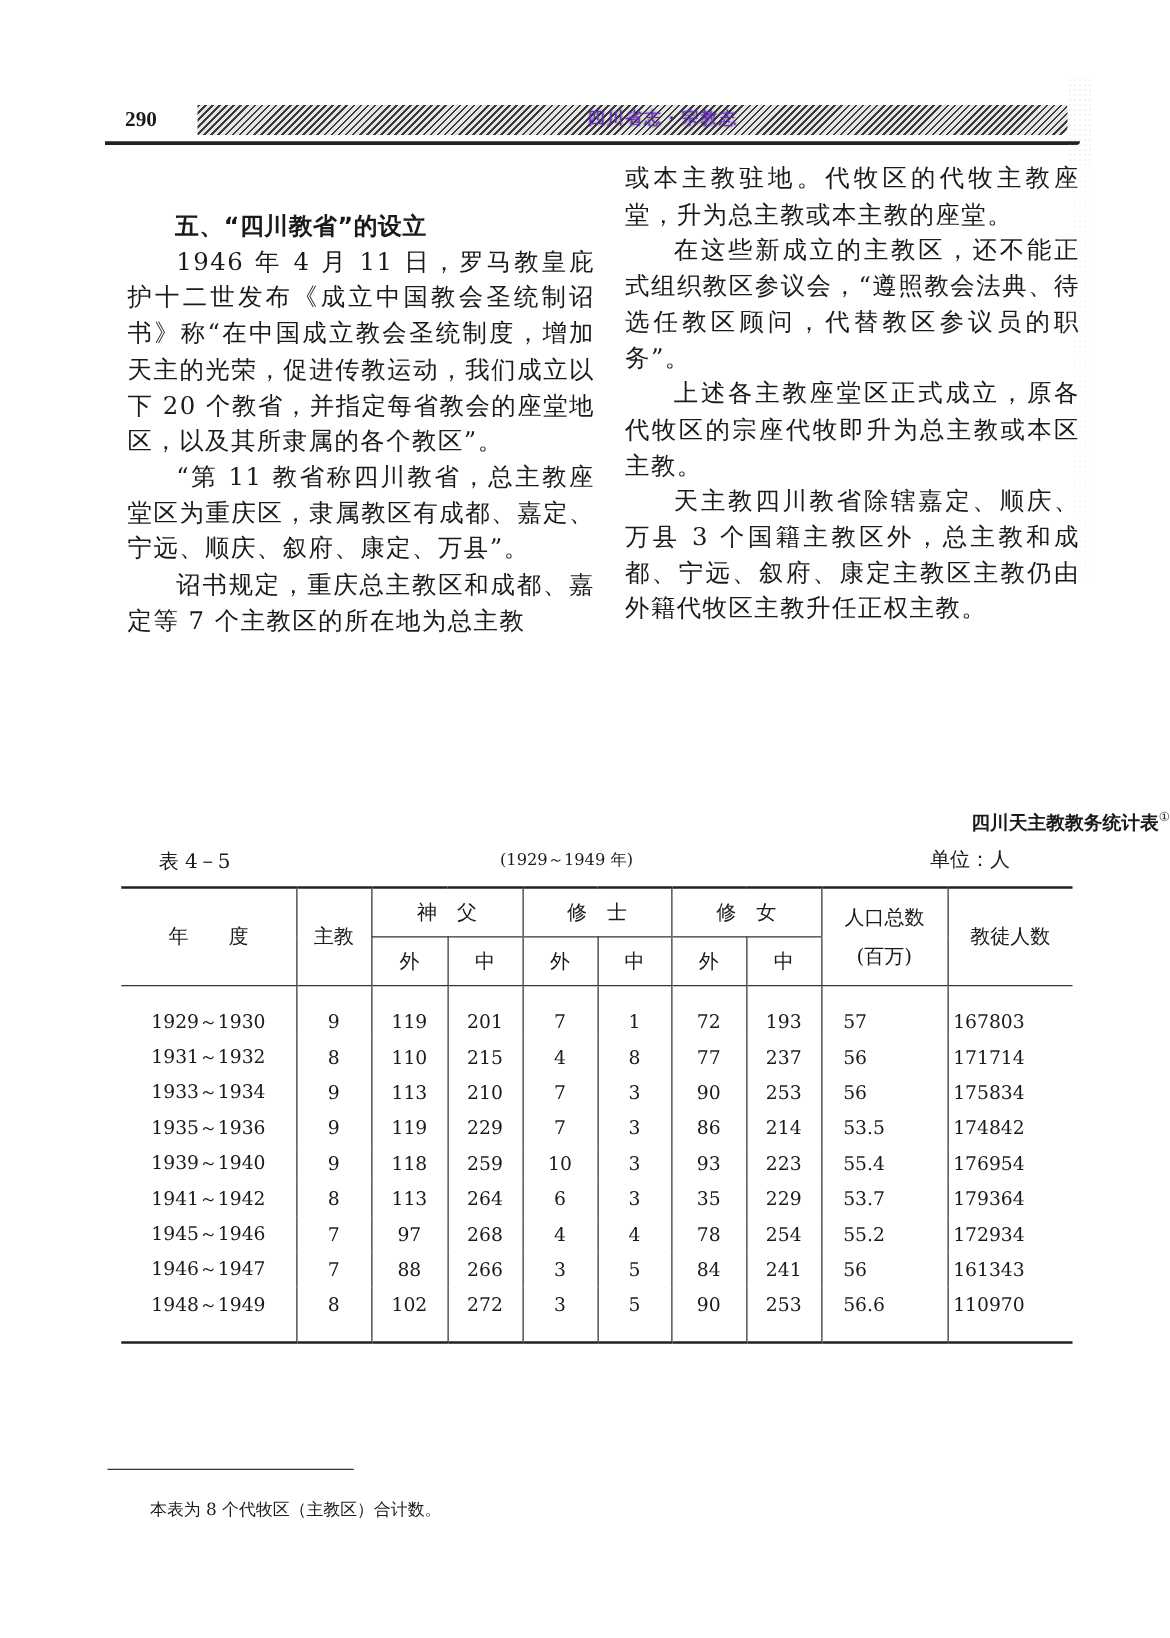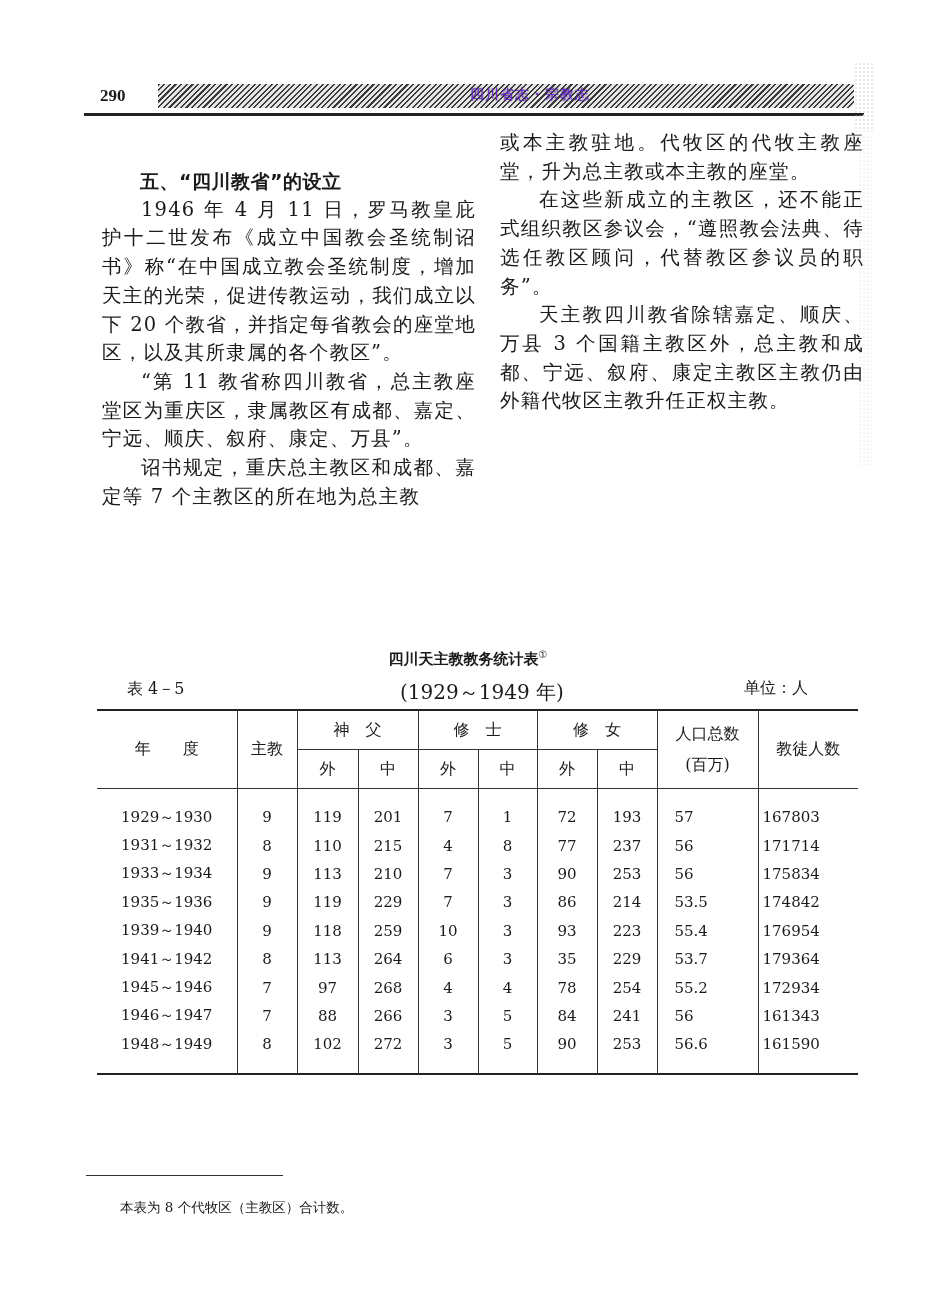--- a/index.html
+++ b/index.html
@@ -14,24 +14,24 @@
     letter-spacing:1px; text-shadow:0 0 2px #222; font-family:"DejaVu Sans",sans-serif; }
   #header-rule { left:84px; top:113px; width:780px; height:3px; background:#222; border-radius:0 0 8px 0; }
 
   .col { position:absolute; font-size:19.5px; line-height:28.7px; letter-spacing:1.2px; text-align:justify; }
   #col-left { left:84px; top:167px; width:374px;margin-left:18px; }
   #col-right { left:500px; top:129px; width:364px; }
   .para { margin:0; text-indent:2em; }
   .para.noindent { text-indent:0; }
   .section-heading { margin:0; text-indent:2em; font-weight:bold; font-family:"DejaVu Sans",sans-serif; font-size:19px; letter-spacing:0.5px; }
 
-  #table-title { left:0; width:936px; top:649px; text-align:center; font-size:15px; font-weight:bold; font-family:"DejaVu Sans",sans-serif; }
+  #table-title { left:0; width:936px; top:649px; text-align:right; font-size:15px; font-weight:bold; font-family:"DejaVu Sans",sans-serif; }
   #table-title sup { font-size:10px; font-weight:normal; }
   #table-label { left:127px; top:679px; font-size:16px; }
-  #table-years { left:400px; top:679px; font-size:20px; }
+  #table-years { left:400px; top:679px; font-size:13px; }
   #table-unit { left:744px; top:678px; font-size:16px; }
 
   table#stats { position:absolute; left:97px; top:709px; width:761px; border-collapse:collapse; font-size:15px; }
   #stats th, #stats td { padding:0; text-align:center; font-weight:normal; }
   #stats thead tr:first-child th { border-top:2px solid #222; }
   #stats th { border-left:1px solid #333; border-bottom:1px solid #333; font-size:16px; }
   #stats th:first-child { border-left:none; }
   #stats thead tr.sub th { height:38px; }
   #stats thead tr.top th { height:38px; }
   #stats thead tr.sub th:first-child { border-left:1px solid #333; }
@@ -62,20 +62,21 @@
 <div class="col" id="col-left">
   <p class="section-heading">五、“四川教省”的设立</p>
   <p class="para">1946 年 4 月 11 日，罗马教皇庇护十二世发布《成立中国教会圣统制诏书》称“在中国成立教会圣统制度，增加天主的光荣，促进传教运动，我们成立以下 20 个教省，并指定每省教会的座堂地区，以及其所隶属的各个教区”。</p>
   <p class="para">“第 11 教省称四川教省，总主教座堂区为重庆区，隶属教区有成都、嘉定、宁远、顺庆、叙府、康定、万县”。</p>
   <p class="para">诏书规定，重庆总主教区和成都、嘉定等 7 个主教区的所在地为总主教</p>
 </div>
 
 <div class="col" id="col-right">
   <p class="para noindent">或本主教驻地。代牧区的代牧主教座堂，升为总主教或本主教的座堂。</p>
   <p class="para">在这些新成立的主教区，还不能正式组织教区参议会，“遵照教会法典、待选任教区顾问，代替教区参议员的职务”。</p>
+  <p class="para">上述各主教座堂区正式成立，原各代牧区的宗座代牧即升为总主教或本区主教。</p>
   <p class="para">天主教四川教省除辖嘉定、顺庆、万县 3 个国籍主教区外，总主教和成都、宁远、叙府、康定主教区主教仍由外籍代牧区主教升任正权主教。</p>
 </div>
 
 <div class="abs" id="table-title"><span>四川天主教教务统计表</span><sup>①</sup></div>
 <div class="abs" id="table-label">表 4－5</div>
 <div class="abs" id="table-years">(1929～1949 年)</div>
 <div class="abs" id="table-unit">单位：人</div>
 
 <table id="stats">
   <colgroup>
@@ -212,19 +213,19 @@
       <tr>
         <td class="year">1948～1949</td>
         <td>8</td>
         <td>102</td>
         <td>272</td>
         <td>3</td>
         <td>5</td>
         <td>90</td>
         <td>253</td>
         <td class="pop">56.6</td>
-        <td class="believers">161590</td>
+        <td class="believers">110970</td>
       </tr>
     </tbody>
 </table>
 
 <div class="abs" id="footnote-rule"></div>
 <div class="abs" id="footnote">本表为 8 个代牧区（主教区）合计数。</div>
 
 </body></html>

